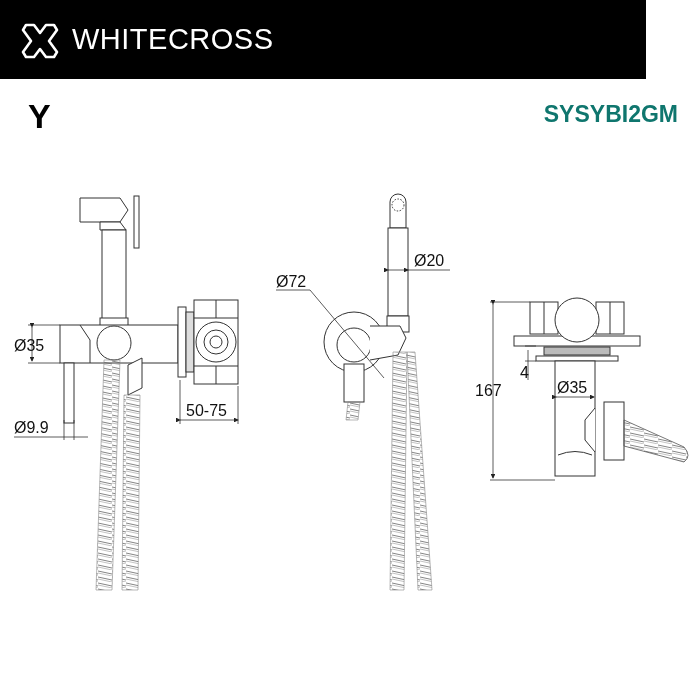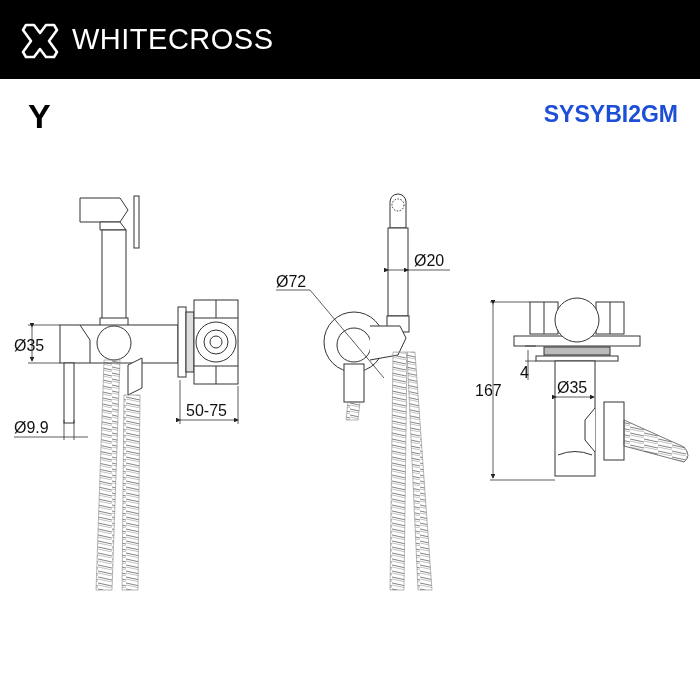--- a/index.html
+++ b/index.html
@@ -1,21 +1,21 @@
 <!DOCTYPE html>
 <html><head>
 <meta charset="utf-8">
 <style>
   html, body { margin: 0; padding: 0; background: #ffffff; }
   body { width: 700px; height: 700px; position: relative; overflow: hidden; font-family: "Liberation Sans", sans-serif; }
-  .header { position: absolute; left: 0; top: 0; width: 700px; height: 79px; background: #000000; }
+  .header { position: absolute; left: 0; top: 0; width: 646px; height: 79px; background: #000000; }
   .logo-icon { position: absolute; left: 20px; top: 22px; width: 40px; height: 38px; }
   .brand { position: absolute; left: 72px; top: 23px; color: #ffffff; font-size: 29px; letter-spacing: 0.5px; font-family: "Liberation Sans", sans-serif; }
   .series { position: absolute; left: 28px; top: 97px; font-size: 34px; font-weight: bold; color: #000; }
-  .code { position: absolute; right: 22px; top: 101px; font-size: 23px; font-weight: bold; color: #1d4ed8; }
+  .code { position: absolute; right: 22px; top: 101px; font-size: 23px; font-weight: bold; color: #0f766e; }
   svg.drawing { position: absolute; left: 0; top: 0; }
   .dim { font-family: "Liberation Sans", sans-serif; font-size: 16px; fill: #111; }
 </style>
 </head>
 <body>
 
 <div class="header">
   <svg class="logo-icon" viewBox="0 0 40 38">
     <path d="M6 3 L14 3 L20 11 L26 3 L34 3 L37 8 L29 19 L37 30 L34 35 L26 35 L20 27 L14 35 L6 35 L3 30 L11 19 L3 8 Z" fill="none" stroke="#fff" stroke-width="2.6" stroke-linejoin="round"></path>
   </svg>

